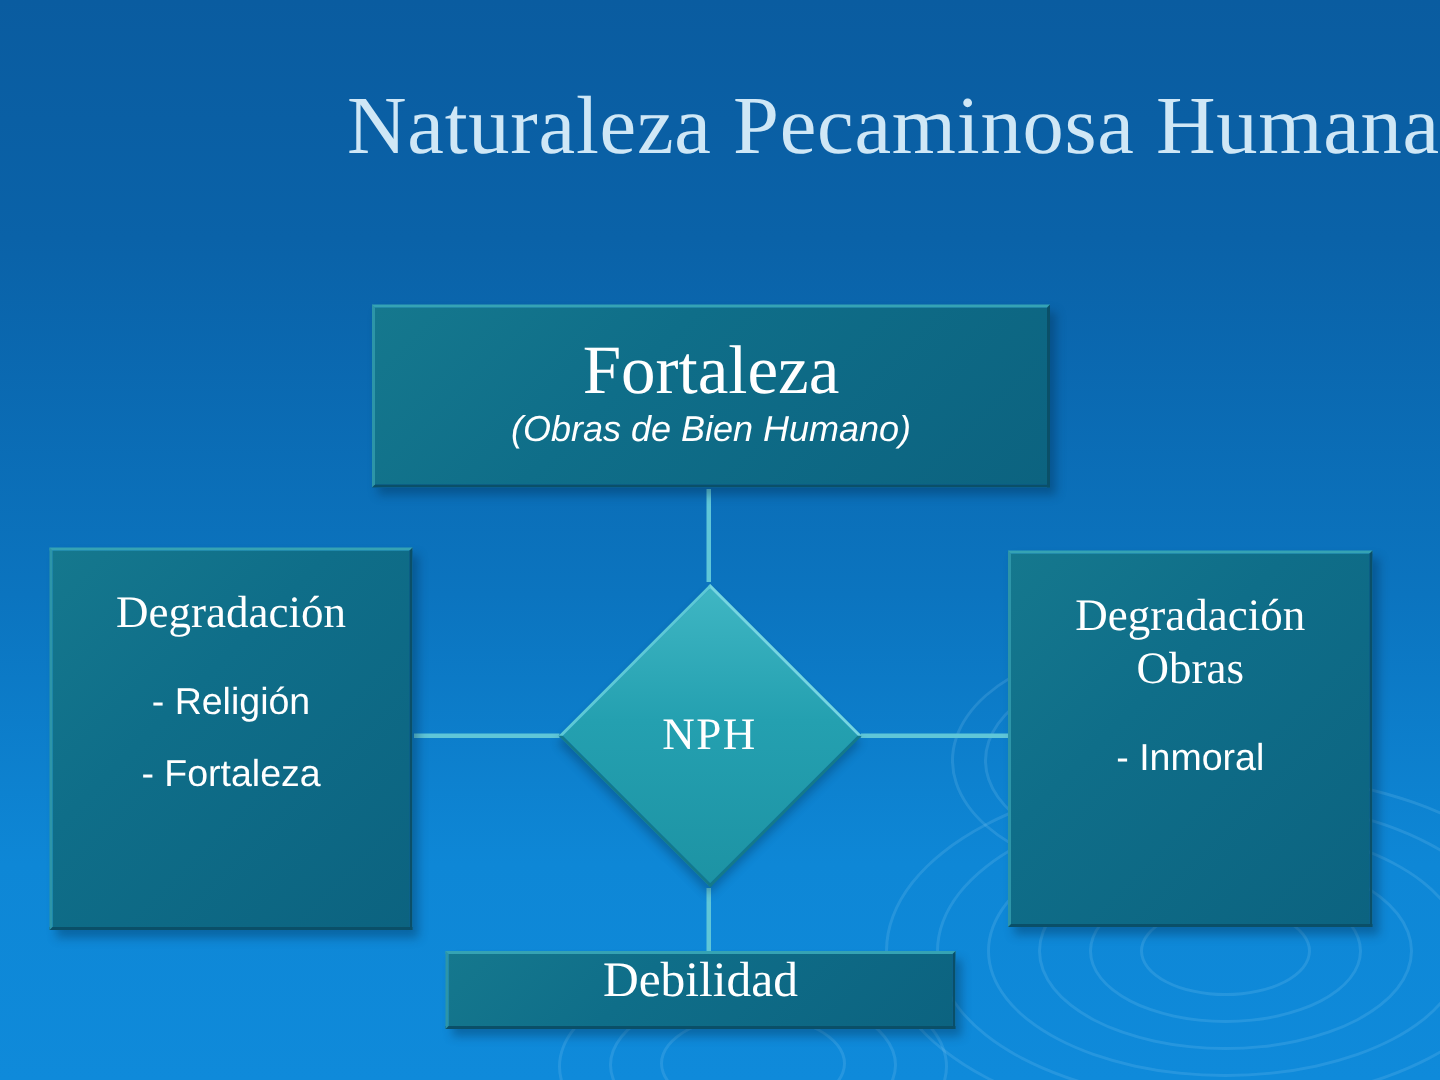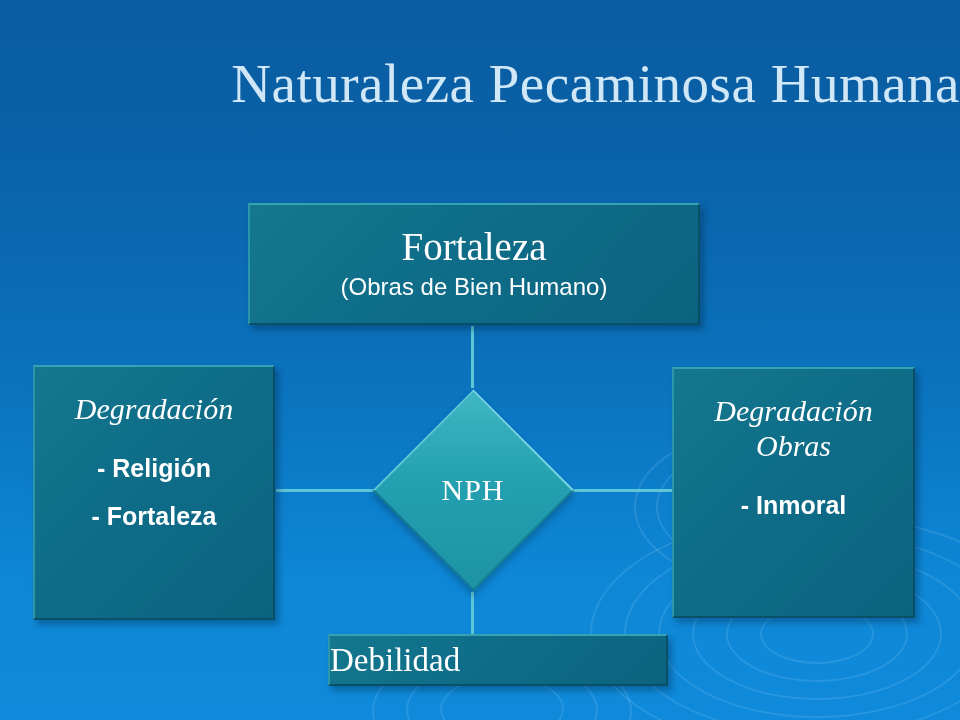--- a/index.html
+++ b/index.html
@@ -74,31 +74,32 @@
     align-items: center;
   }
 
   .heading-serif {
     font-family: "Liberation Serif", "DejaVu Serif", serif;
     color: #ffffff;
   }
   .sub-sans {
     font-family: "Liberation Sans", sans-serif;
     color: #ffffff;
+    font-style: italic;
   }
 
   
   #node-fortaleza {
     left: 248px;
     top: 203px;
     width: 452px;
     height: 122px;
   }
   #node-fortaleza .heading-serif {
-    font-size: 39px;
+    font-size: 46px;
     line-height: 42px;
     margin-bottom: 4px;
   }
   #node-fortaleza .sub-sans {
     font-size: 24px;
     line-height: 30px;
   }
 
   
   #node-left {
@@ -106,56 +107,53 @@
     top: 365px;
     width: 242px;
     height: 255px;
     justify-content: flex-start;
     padding-top: 24px;
   }
   #node-left .heading-serif,
   #node-right .heading-serif {
     font-size: 30px;
     line-height: 35px;
-    font-style: italic;
   }
   #node-left .bullets,
   #node-right .bullets {
     margin-top: 18px;
     width: 100%;
   }
   #node-left .bullet,
   #node-right .bullet {
     font-family: "Liberation Sans", sans-serif;
     font-size: 25px;
     line-height: 48px;
     color: #ffffff;
-    font-weight: bold;
   }
 
   
   #node-right {
     left: 672px;
     top: 367px;
     width: 243px;
     height: 251px;
     justify-content: flex-start;
     padding-top: 24px;
   }
 
   
   #node-bottom {
     left: 297px;
     top: 634px;
     width: 340px;
     height: 52px;
-    flex-direction: column;
+    flex-direction: row;
     justify-content: center;
     align-items: baseline;
-    margin-left: 31px;
   }
   #node-bottom .heading-serif {
     font-size: 33px;
     line-height: 36px;
   }
   #node-bottom .sub-sans {
     font-size: 24px;
     line-height: 30px;
     margin-left: 7px;
   }

